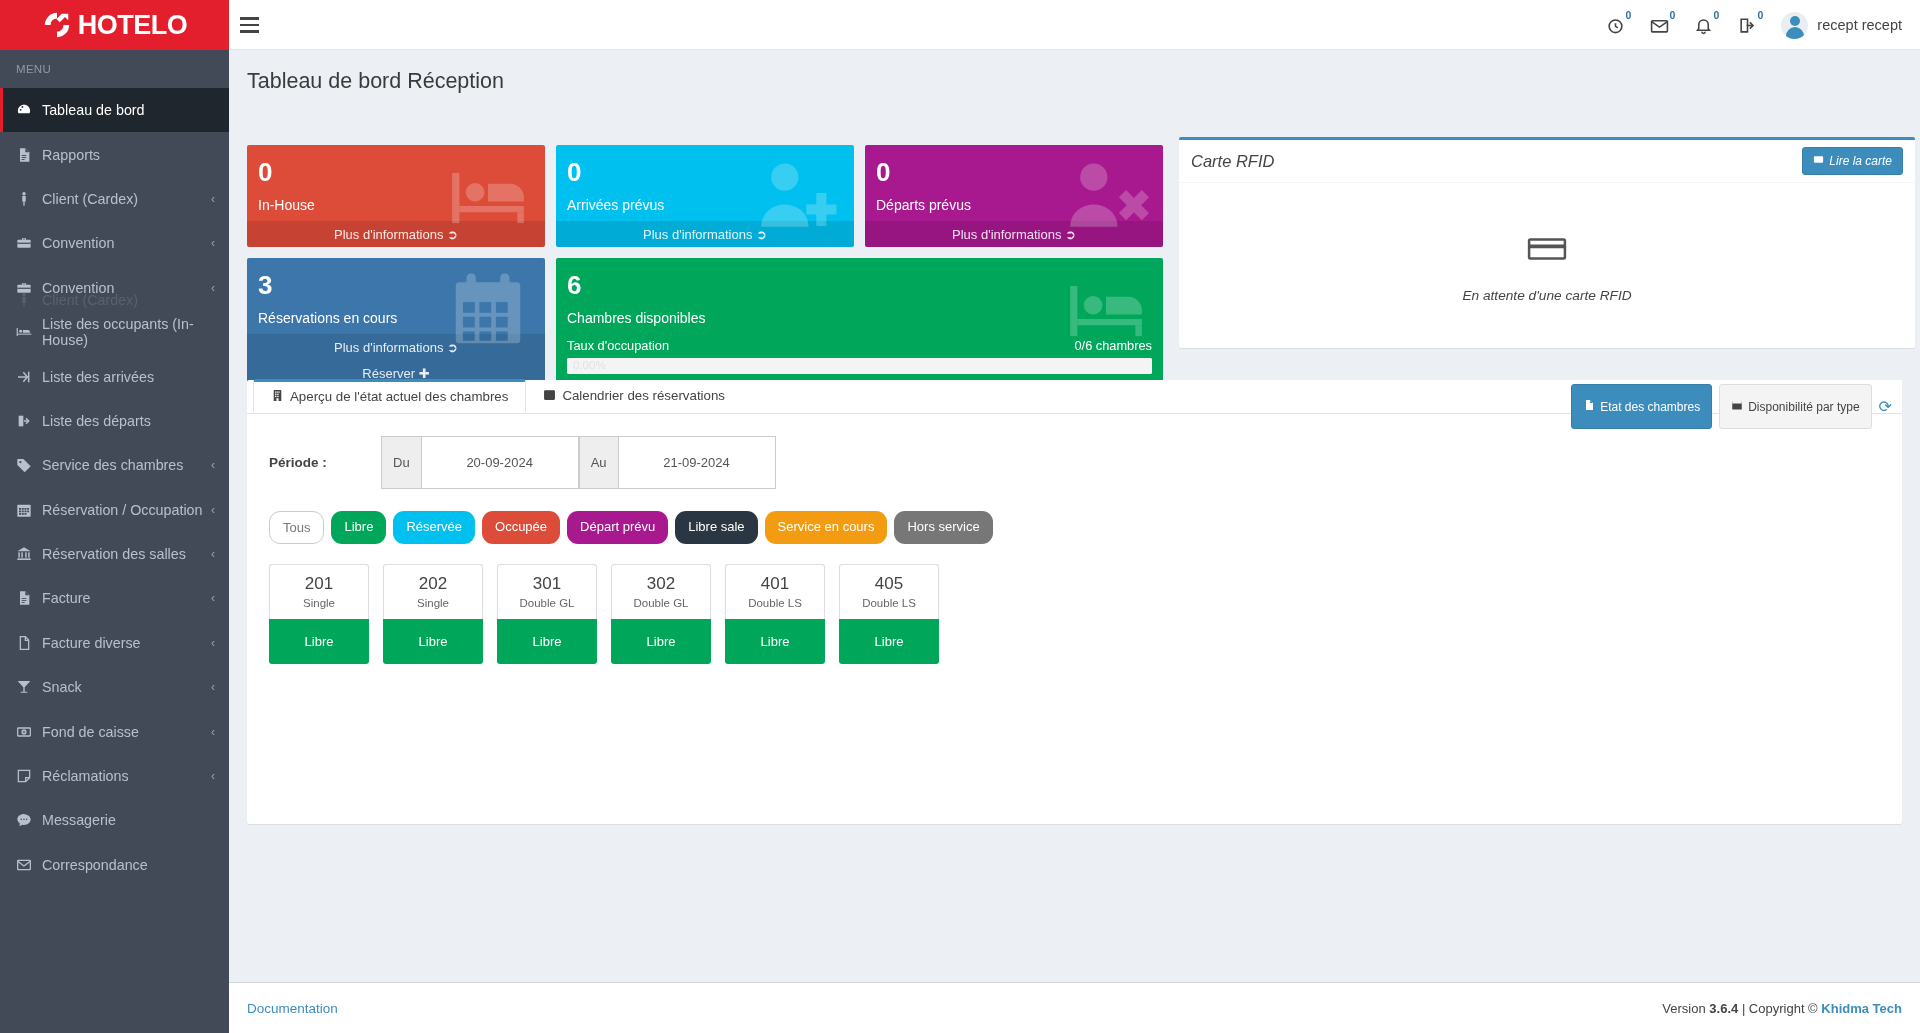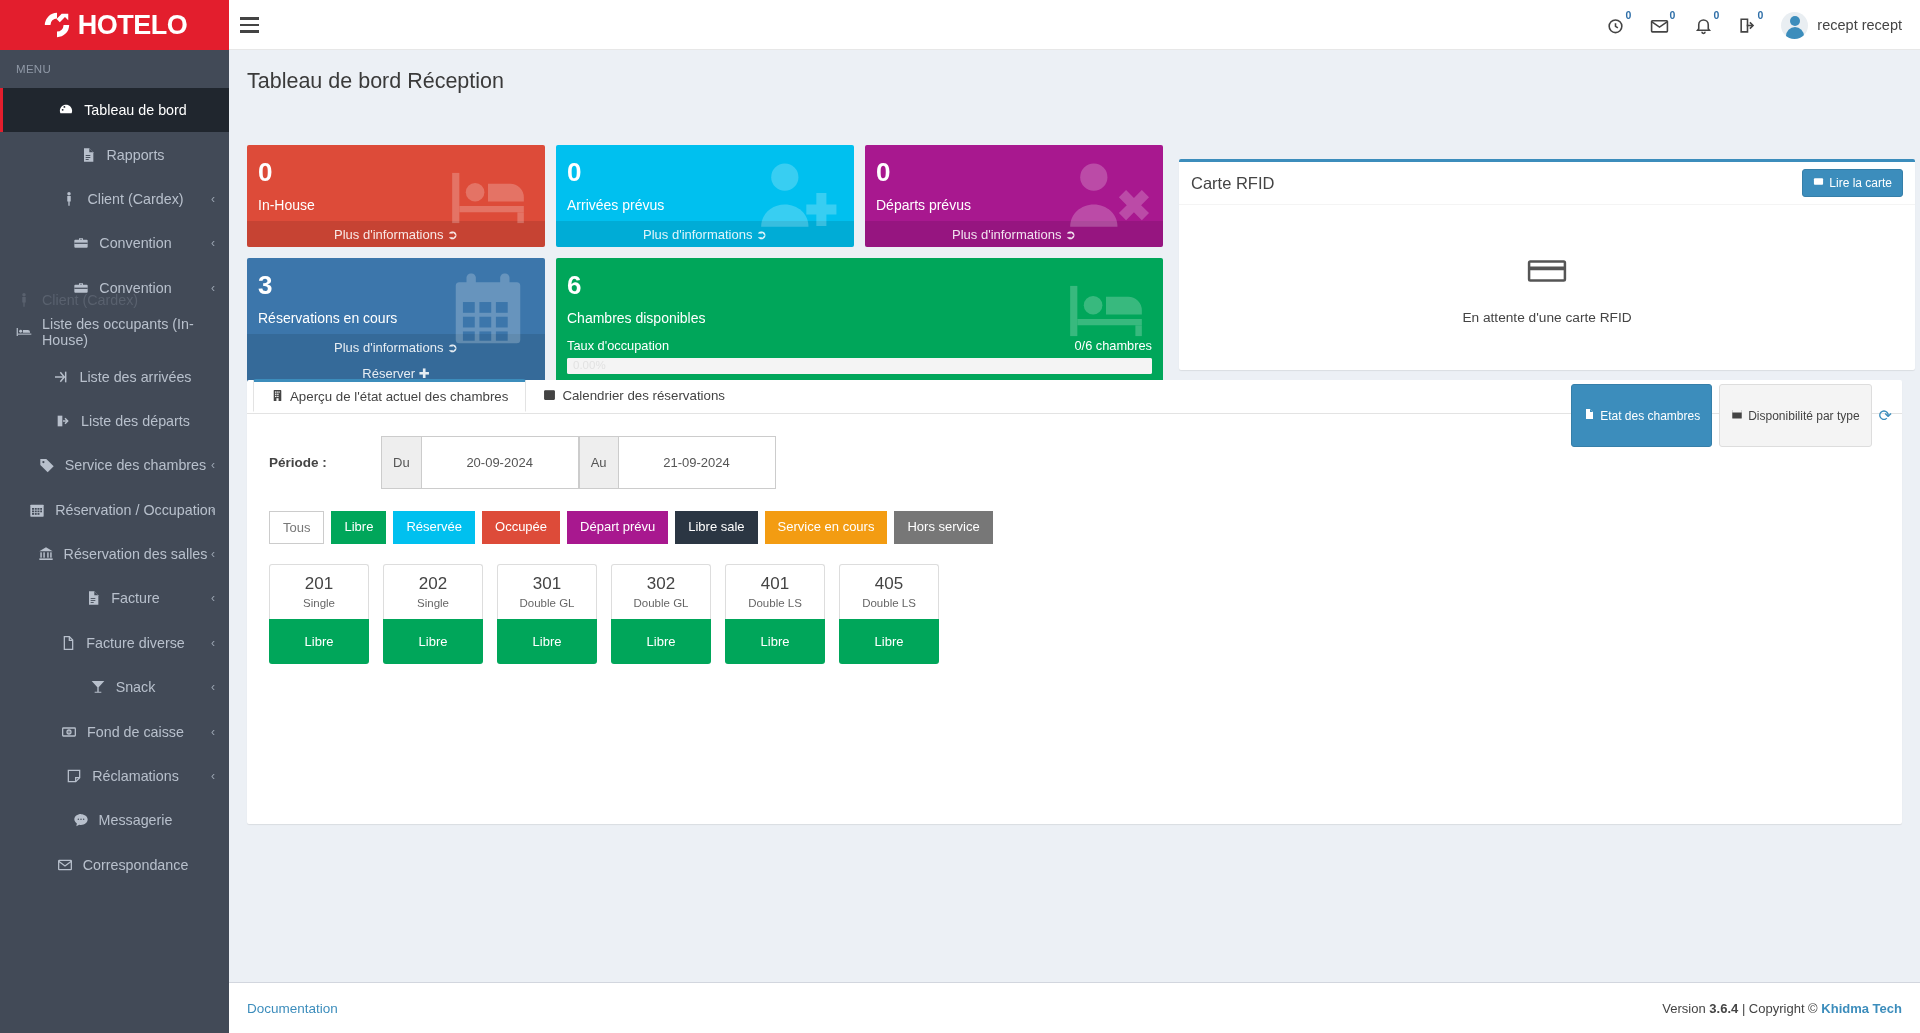--- a/index.html
+++ b/index.html
@@ -25,21 +25,21 @@
   #user-box { display:flex; align-items:center; gap:9px; padding-left:12px; cursor:pointer; }
   #avatar { width:27px; height:27px; border-radius:50%; background:#e9eef2; position:relative; overflow:hidden; }
   #avatar .head { position:absolute; left:50%; top:4px; transform:translateX(-50%); width:10px;height:10px;border-radius:50%;background:#3c8dbc;}
   #avatar .body { position:absolute; left:50%; top:15px; transform:translateX(-50%); width:18px;height:13px;border-radius:9px 9px 0 0;background:#3c8dbc;}
   #user-name { font-size:14.5px; color:#444; }
 
   
   #sidebar { position:absolute; left:0; top:50px; width:229px; height:983px; background:#424a57; overflow:hidden; }
   #menu-label { color:#8f98a6; font-size:11.5px; padding:13px 0 13px 16px; letter-spacing:.3px; }
   .nav-item { position:relative; display:flex; align-items:center; height:44.4px; padding-left:16px;
-              color:#b8c0cc; font-size:14.3px; cursor:pointer;justify-content:center; }
+              color:#b8c0cc; font-size:14.3px; cursor:pointer; }
   .nav-item.active { background:#20262e; color:#fff; }
   .nav-item.active::before { content:""; position:absolute; left:0; top:0; width:3px; height:100%; background:#e31e2d; }
   .nav-ico { width:26px; flex:0 0 26px; display:flex; align-items:center; color:#b8c0cc; }
   .nav-item.active .nav-ico { color:#fff; }
   .nav-ico svg { width:16px; height:16px; }
   .nav-caret { position:absolute; right:14px; top:50%; transform:translateY(-50%); color:#9aa3b0; font-size:12px; }
   .nav-ghost { position:absolute; left:0; width:229px; height:44.4px; display:flex; align-items:center;
                padding-left:16px; color:#59616e; font-size:14.3px; overflow:hidden; }
   .nav-ghost .nav-ico { color:#59616e; }
 
@@ -63,60 +63,60 @@
   #row2 { display:flex; gap:11px; }
   #resv-box { width:298px; }
   #rooms-box { width:607px; }
   #occ-wrap { padding:4px 11px 14px 11px; }
   #occ-head { display:flex; justify-content:space-between; font-size:12.8px; color:#fff; margin-bottom:5px; }
   #occ-bar { height:16px; background:#f4f4f4; border-radius:2px; position:relative; overflow:hidden; }
   #occ-fill { position:absolute; left:0; top:0; height:100%; width:100%; background:#f4f4f4; }
   #occ-pct { position:absolute; left:6px; top:1px; font-size:11.5px; color:#e2e2e2; }
 
   
-  #rfid { position:absolute; left:950px; top:109px; width:736px; background:#fff;
-          border-top:3px solid #3c8dbc; border-radius:2px; box-shadow:0 1px 1px rgba(0,0,0,.08); }
+  #rfid { position:absolute; left:950px; top:87px; width:736px; background:#fff;
+          border-top:3px solid #3c8dbc; border-radius:2px; box-shadow:0 1px 1px rgba(0,0,0,.08);font-style:italic; }
   #rfid-head { height:43px; display:flex; align-items:center; justify-content:space-between;
                padding:0 12px; border-bottom:1px solid #f4f4f4; }
   #rfid-title { font-size:16.5px; color:#444; }
   #rfid-btn { background:#3c8dbc; color:#fff; font-size:12px; padding:6px 10px; border-radius:3px;
               border:1px solid #367fa9; cursor:pointer; display:flex; align-items:center; gap:5px; }
   #rfid-body { height:165px; display:flex; flex-direction:column; align-items:center; justify-content:center; gap:15px; }
   #rfid-body svg { width:40px; height:40px; fill:#555; }
   #rfid-wait { font-size:13.7px; color:#444; }
 
   
   #panel { position:absolute; left:18px; top:330px; width:1655px; height:444px; background:#fff;
            border-radius:2px; box-shadow:0 1px 1px rgba(0,0,0,.08); }
   #tabrow { position:relative; height:34px; border-bottom:1px solid #e3e3e3; padding-left:6px; display:flex; }
   .tab { position:relative; display:flex; align-items:center; gap:6px; padding:0 17px; font-size:13.3px;
          color:#444; cursor:pointer; top:-1px; }
   .tab.on { background:#fff; border:1px solid #e3e3e3; border-bottom:1px solid #fff; border-top:3px solid #3c8dbc; border-radius:3px 3px 0 0; }
   .tab svg { width:13px; height:13px; fill:#444; }
   #tabbtns { position:absolute; right:10px; top:4px; display:flex; align-items:center; gap:7px; }
-  .tbtn { font-size:12px; padding:23px 11px; border-radius:3px; cursor:pointer; display:flex; align-items:center; gap:5px; }
+  .tbtn { font-size:12px; padding:14px 11px; border-radius:3px; cursor:pointer; display:flex; align-items:center; gap:5px; }
   .tbtn svg { width:12px; height:12px; }
   #b-etat { background:#3c8dbc; color:#fff; border:1px solid #367fa9; }
   #b-etat svg { fill:#fff; }
   #b-dispo { background:#f4f4f4; color:#444; border:1px solid #ddd; }
   #b-dispo svg { fill:#444; }
   #b-refresh { color:#3c8dbc; cursor:pointer; font-size:16px; }
 
   
   #period { display:flex; align-items:center; margin:22px 0 0 22px; }
   #period-lbl { font-size:13.5px; color:#444; font-weight:bold; width:112px; }
   .dgroup { display:flex; align-items:stretch; }
   .daddon { background:#eee; border:1px solid #ccc; font-size:13px; color:#555; padding:18px 11px; display:flex; align-items:center; }
   .dinput { border:1px solid #ccc; border-left:none; width:157px; padding:6px 10px; font-size:13px;
             color:#555; text-align:center; background:#fff; outline:none; }
   .dgroup + .dgroup { margin-left:0; }
 
   
   #filters { display:flex; gap:7px; margin:22px 0 0 22px; }
-  .pill { font-size:13px; padding:8px 13px; border-radius:0; color:#fff; cursor:pointer; }
+  .pill { font-size:13px; padding:8px 13px; border-radius:11px; color:#fff; cursor:pointer; }
   .p-tous { background:#fff; color:#777; border:1px solid #ccc; }
   .p-libre { background:#00a65a; } .p-res { background:#00c0ef; } .p-occ { background:#dd4b39; }
   .p-dep { background:#a8188f; } .p-sale { background:#2b3643; } .p-serv { background:#f39c12; }
   .p-hors { background:#777; }
 
   
   #rooms { display:flex; gap:14px; margin:20px 0 0 22px; }
   .room { width:100px; }
   .room .top { border:1px solid #ddd; border-bottom:none; background:#fff; text-align:center; padding:9px 0 10px; border-radius:3px 3px 0 0; }
   .room .no { font-size:17px; color:#444; }

